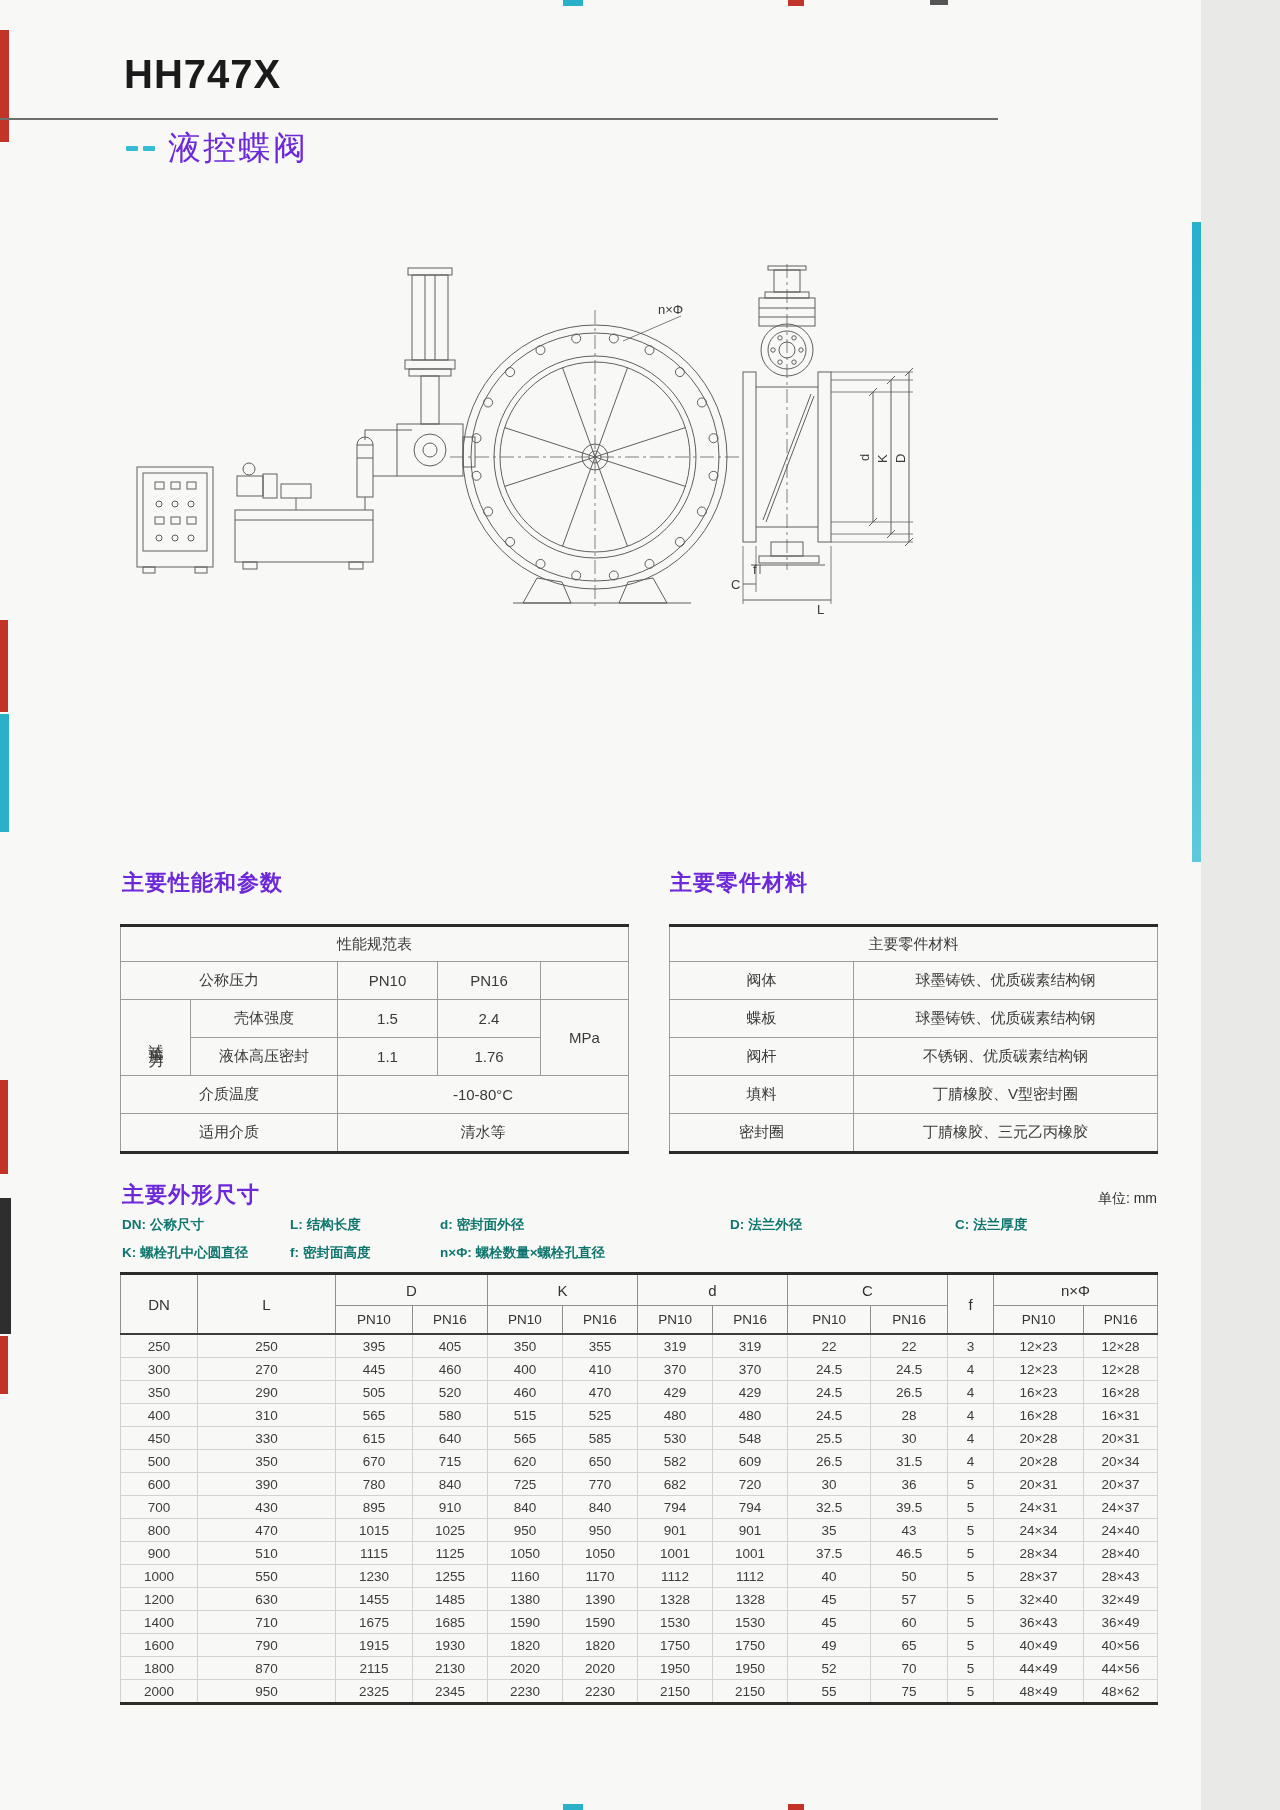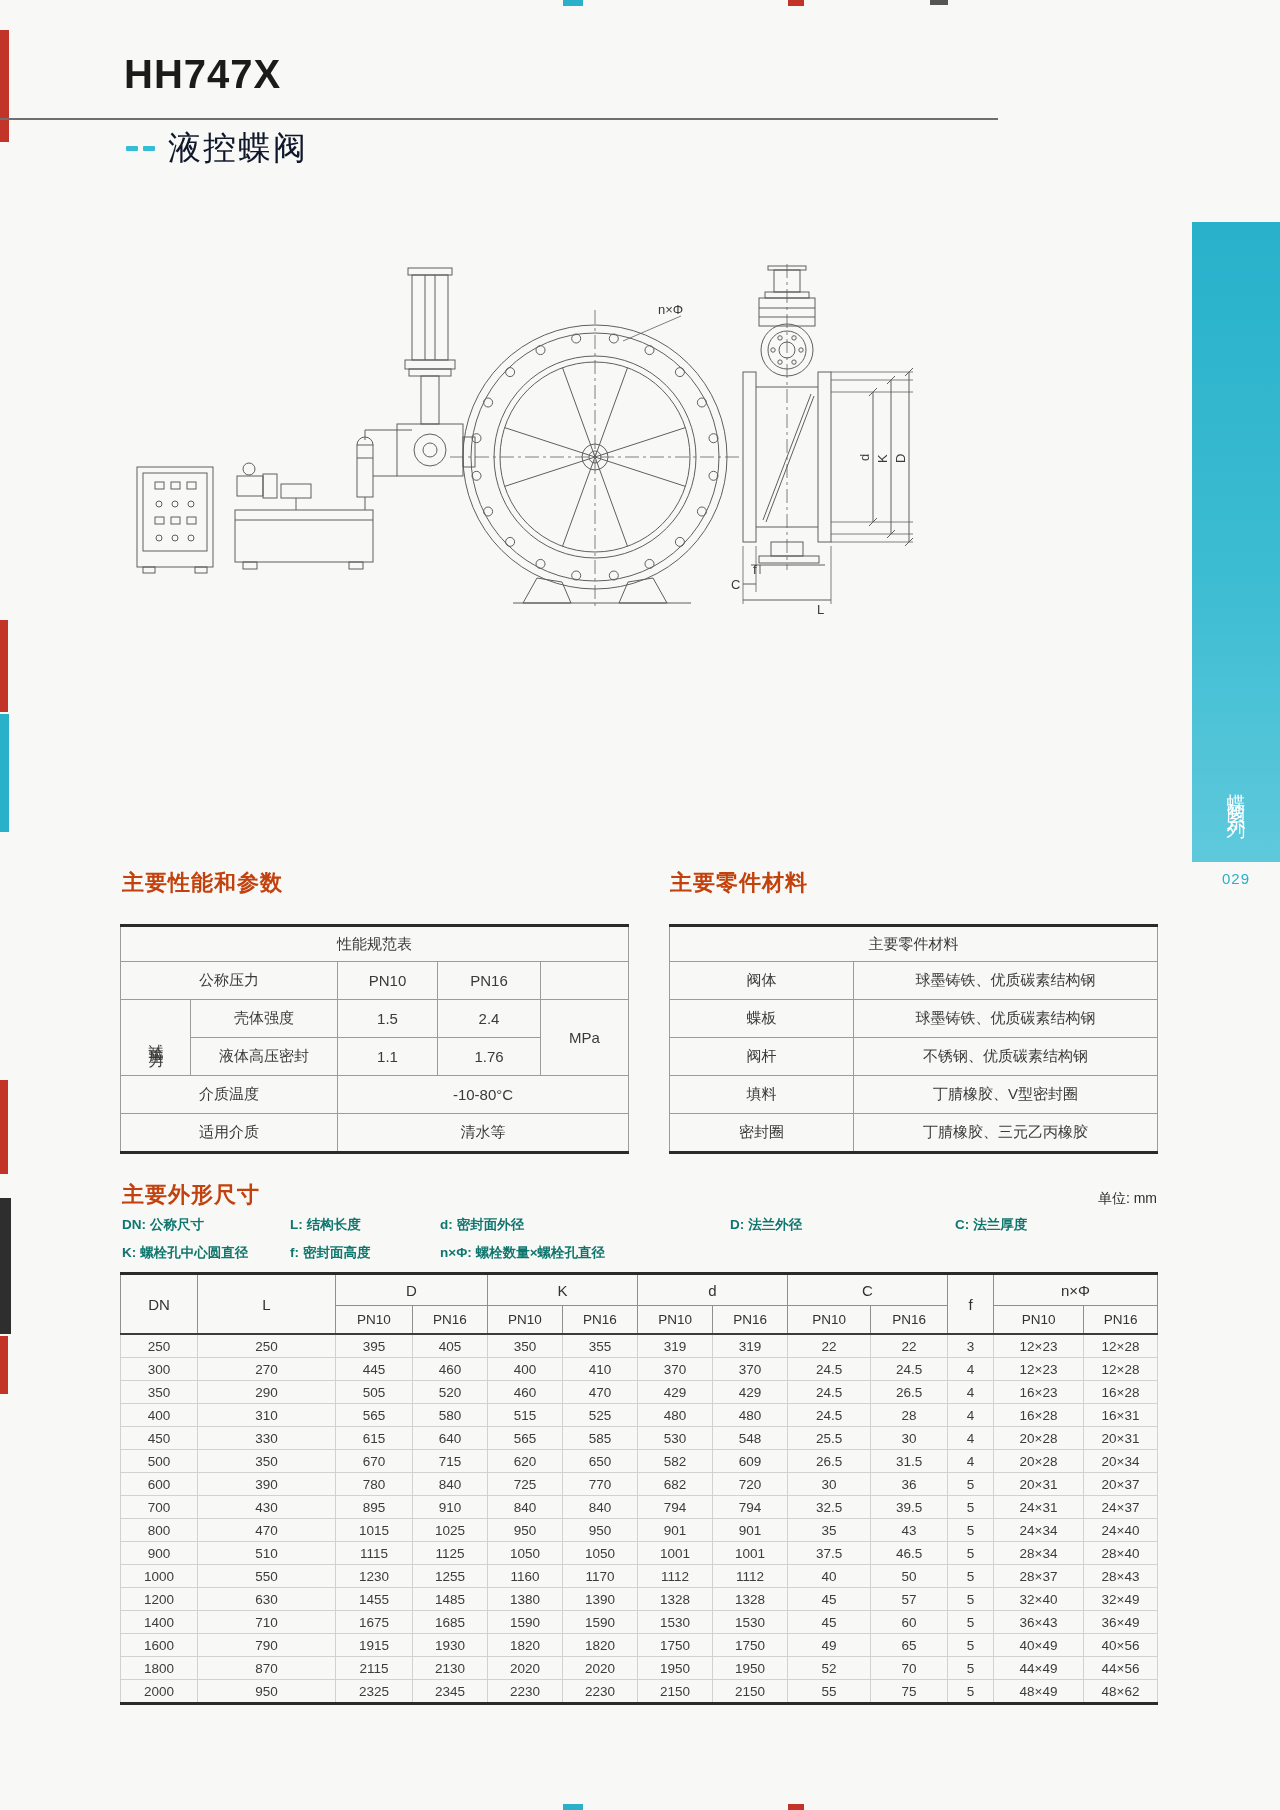--- a/index.html
+++ b/index.html
@@ -1,36 +1,36 @@
 <!DOCTYPE html>
 <html><head>
 <meta charset="utf-8">
 <style>
   html,body{margin:0;padding:0;background:#e9e9e7;}
-  .page{position:relative;width:1280px;height:1810px;background:#f8f8f6;overflow:hidden;
-        font-family:"Liberation Sans",sans-serif;color:#3d3d3d;}
+  .page{position:relative;width:1156px;height:1810px;background:#f8f8f6;overflow:hidden;
+        font-family:"Liberation Sans",sans-serif;color:#3d3d3d;padding-left:45px;}
   
   .model-title{position:absolute;left:124px;top:52px;font-size:40px;font-weight:800;
                letter-spacing:1px;color:#1b1b1b;}
   .title-rule{position:absolute;left:0;top:118px;width:998px;height:2px;background:#6f6f6f;}
   .subtitle-wrap{position:absolute;left:126px;top:126px;height:44px;display:flex;align-items:center;}
   .dash{width:12px;height:5px;background:#35bdd5;margin-right:5px;border-radius:1px;}
-  .subtitle-text{font-size:33px;font-weight:500;color:#0f172a;margin-left:8px;letter-spacing:2px;}
+  .subtitle-text{font-size:33px;font-weight:500;color:#6d28d9;margin-left:8px;letter-spacing:2px;}
   
   .banner{position:absolute;left:1192px;top:222px;width:88px;height:640px;
           background:linear-gradient(180deg,#28b1cb 0%,#3cbcd2 55%,#5fc9dc 100%);}
   .banner-text{position:absolute;bottom:48px;left:50%;transform:translateX(-50%);
                writing-mode:vertical-rl;text-orientation:upright;color:#ffffff;
                font-size:19px;letter-spacing:9px;}
   .page-num{position:absolute;left:1192px;top:870px;width:88px;text-align:center;
             color:#29b1ca;font-size:15px;letter-spacing:1px;}
   
   .art{position:absolute;}
   
-  .sec-h{position:absolute;font-size:22px;font-weight:800;color:#c2410c;letter-spacing:1px;}
+  .sec-h{position:absolute;font-size:22px;font-weight:800;color:#6d28d9;letter-spacing:1px;}
   
   table{border-collapse:collapse;table-layout:fixed;}
   .tbl{position:absolute;border-top:3px solid #2b2b2b;border-bottom:3px solid #2b2b2b;background:transparent;border-radius:23px;}
   .tbl td,.tbl th{border:1px solid #9c9c9c;text-align:center;font-weight:400;
                   font-size:15px;color:#3a3a3a;padding:0 4px;}
   .perf{left:120px;top:924px;width:508px;}
   .perf td{height:37px;}
   .perf .r-title td{height:34px;}
   .mat{left:669px;top:924px;width:488px;}
   .mat td{height:37px;}

